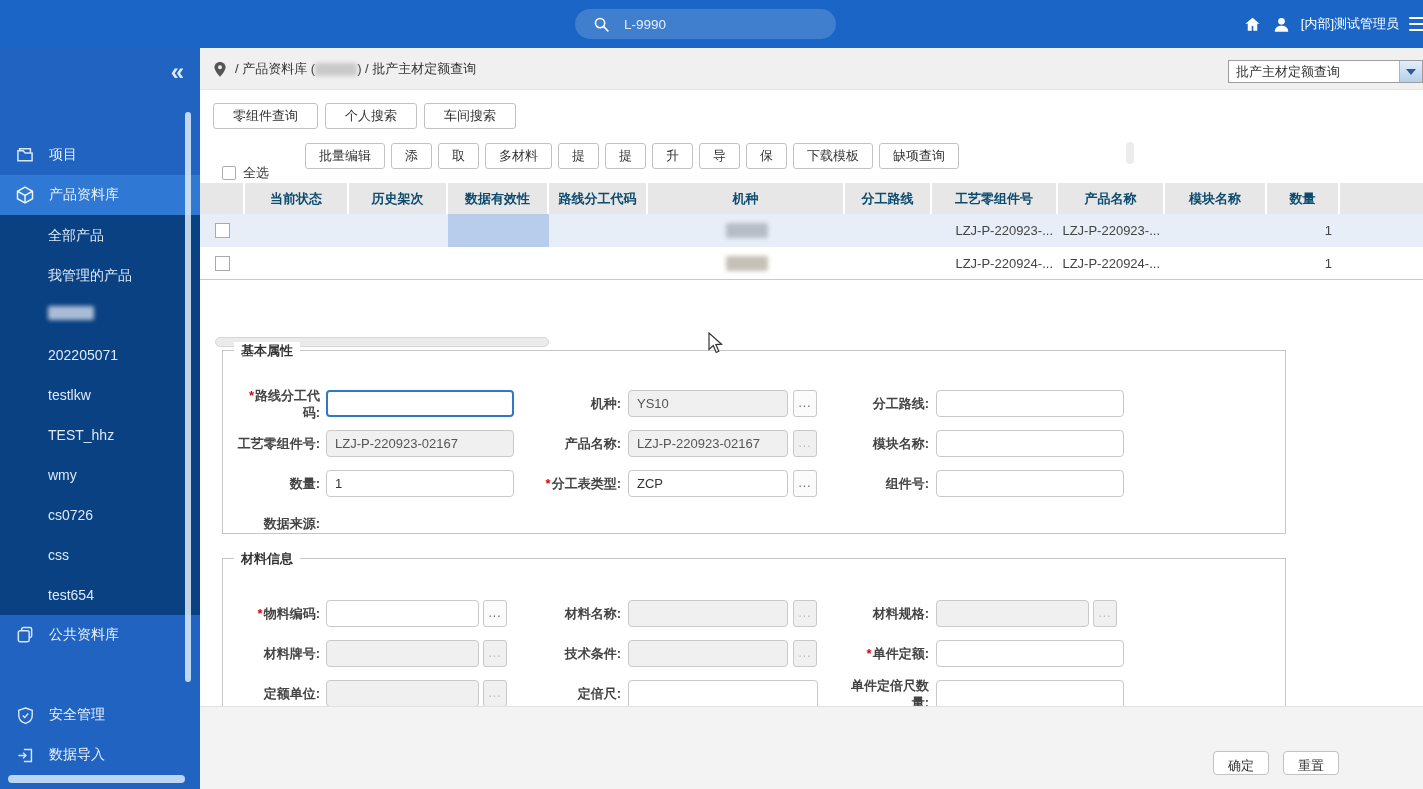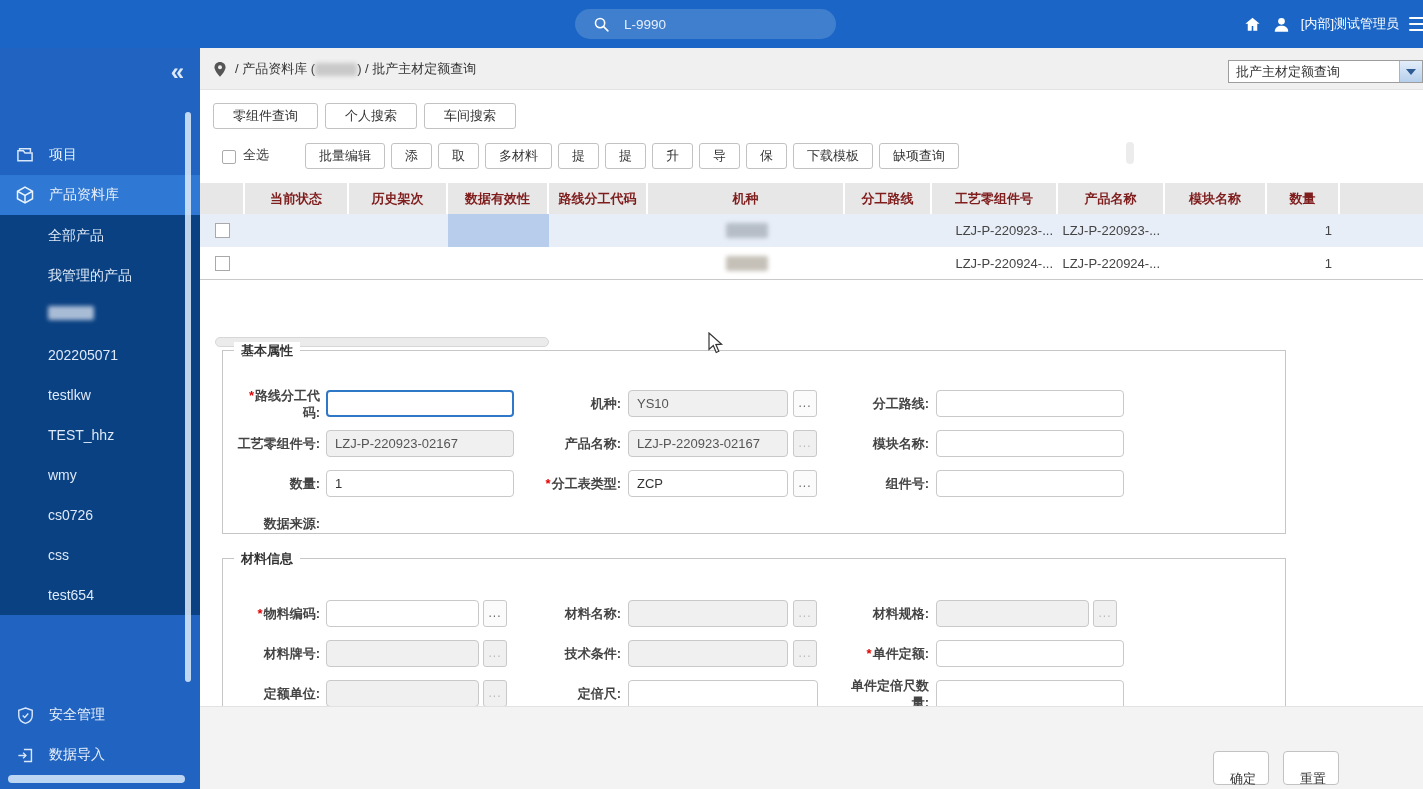--- a/index.html
+++ b/index.html
@@ -43,28 +43,28 @@
   .pageselect .val { flex:1; font-size:13px; color:#333; line-height:21px; padding-left:7px; white-space:nowrap; overflow:hidden; }
   .pageselect .arrow { width:23px; border-left:1px solid #9db7d2; background:linear-gradient(#e4eefa,#b5cfeb); display:flex; align-items:center; justify-content:center; }
   .pageselect .arrow i { width:0; height:0; border-left:5px solid transparent; border-right:5px solid transparent; border-top:6px solid #2d5a92; }
 
   .btn { display:inline-block; height:26px; line-height:24px; padding:0 13px; background:#fff; border:1px solid #c2c2c2; border-radius:3px; font-size:13px; color:#333; text-align:center; white-space:nowrap; }
   .tabs { position:absolute; left:13px; top:55px; display:flex; gap:7px; }
   .tabs .btn { padding:0 19px; }
 
   .toolbar { position:absolute; left:0; top:95px; width:1223px; height:27px; }
   .chk { width:14px; height:14px; background:#fff; border:1px solid #ababab; border-radius:2px; }
-  .selall { position:absolute; left:22px; top:3px; display:flex; align-items:flex-end; gap:7px; font-size:13px; color:#333; }
+  .selall { position:absolute; left:22px; top:21px; display:flex; align-items:center; gap:7px; font-size:13px; color:#333; }
   .tbtns { position:absolute; left:105px; top:0; display:flex; gap:6px; }
   .minivscroll { position:absolute; left:926px; top:-1px; width:8px; height:22px; background:#ececec; border-radius:4px; }
 
   
   .grid { position:absolute; left:0; top:135px; width:1223px; }
   .ghead { display:flex; height:31px; background:#e7e7e7; }
-  .ghc { flex:none; display:flex; align-items:center; justify-content:center; font-size:13px; font-weight:bold; color:#7f1d1d; border-right:2px solid #fff; overflow:hidden; white-space:nowrap; }
+  .ghc { flex:none; display:flex; align-items:center; justify-content:center; font-size:13px; font-weight:bold; color:#0c4a6e; border-right:2px solid #fff; overflow:hidden; white-space:nowrap; }
   .ghc:last-child { border-right:none; }
   .grow { display:flex; height:33px; align-items:center; }
   .row-sel { background:#e8eef8; }
   .grow.row-plain { background:#fff; border-bottom:1px solid #c9c9c9; }
   .gc { flex:none; height:33px; display:flex; align-items:center; font-size:13px; color:#444; overflow:hidden; }
   .gc.right { justify-content:flex-end; padding-right:5px; }
   .gc.center { justify-content:center; }
   .cellsel { background:#b7cdeb; }
   .rowchk { width:15px; height:15px; background:#fff; border:1px solid #a9a9a9; margin:0 auto; }
   .blurcell { width:42px; height:15px; background:#b6bdc7; filter:blur(2px); border-radius:2px; }
@@ -77,21 +77,21 @@
   .legend { position:absolute; top:-9px; left:11px; background:#fff; padding:0 7px; font-size:13px; font-weight:bold; color:#333; line-height:17px; }
   .flabel { position:absolute; font-size:13px; font-weight:bold; color:#444; text-align:right; line-height:17px; }
   .flabel.req::before { content:"*"; color:#e00000; margin-right:1px; }
   .finput { position:absolute; height:27px; background:#fff; border:1px solid #c9c9c9; border-radius:4px; font-size:13px; color:#333; line-height:25px; padding:0 8px; white-space:nowrap; overflow:hidden; }
   .finput.dis { background:#f0f0f0; color:#555; }
   .finput.focus { border:2px solid #2f78c8; line-height:23px; }
   .morebtn { position:absolute; width:24px; height:27px; background:#fbfbfb; border:1px solid #c9c9c9; border-radius:3px; font-size:12px; color:#666; text-align:center; line-height:24px; letter-spacing:1px; }
   .morebtn.dis { background:#f0f0f0; color:#b9b9b9; }
 
   .footerbar { position:absolute; left:0; top:658px; width:1223px; height:83px; background:#f3f3f3; border-top:1px solid #e2e2e2; z-index:20; }
-  .footerbar .btn { position:absolute; top:44px; width:56px; padding:16px; height:24px; line-height:22px; border-radius:4px; }
+  .footerbar .btn { position:absolute; top:44px; width:56px; padding:3px; height:24px; line-height:22px; border-radius:4px; }
 
   .cursor { position:absolute; left:508px; top:284px; z-index:50; }
 </style>
 </head>
 <body>
 
 <div class="screen">
 
   <header class="topbar">
     <div class="searchpill">
@@ -151,20 +151,29 @@
       <div class="ssub" style="top:80px"><span class="redactblue"></span></div>
       <div class="ssub" style="top:120px">202205071</div>
       <div class="ssub" style="top:160px">testlkw</div>
       <div class="ssub" style="top:200px">TEST_hhz</div>
       <div class="ssub" style="top:240px">wmy</div>
       <div class="ssub" style="top:280px">cs0726</div>
       <div class="ssub" style="top:320px">css</div>
       <div class="ssub" style="top:360px">test654</div>
     </div>
 
+    <div class="snav" style="top:567px">
+      <span class="sicon">
+          <svg width="20" height="20" viewBox="0 0 24 24" fill="none" stroke="#d8e7fa" stroke-width="1.8">
+            <rect x="4" y="7" width="13" height="13" rx="2"></rect>
+            <path d="M8 7 V5 a2 2 0 0 1 2-2 h8 a2 2 0 0 1 2 2 v8 a2 2 0 0 1-2 2 h-1"></path>
+          </svg>
+        </span>
+      <span class="slabel">公共资料库</span>
+    </div>
     <div class="snav" style="top:647px">
       <span class="sicon">
           <svg width="19" height="19" viewBox="0 0 24 24" fill="none" stroke="#d8e7fa" stroke-width="1.8">
             <path d="M12 2.5 L20.5 5.5 V12 c0 5-3.5 8.5-8.5 10 C7 20.5 3.5 17 3.5 12 V5.5 Z"></path>
             <path d="M8.5 12 l2.5 2.5 L15.5 9.5"></path>
           </svg>
         </span>
       <span class="slabel">安全管理</span>
     </div>
     <div class="snav" style="top:687px">

